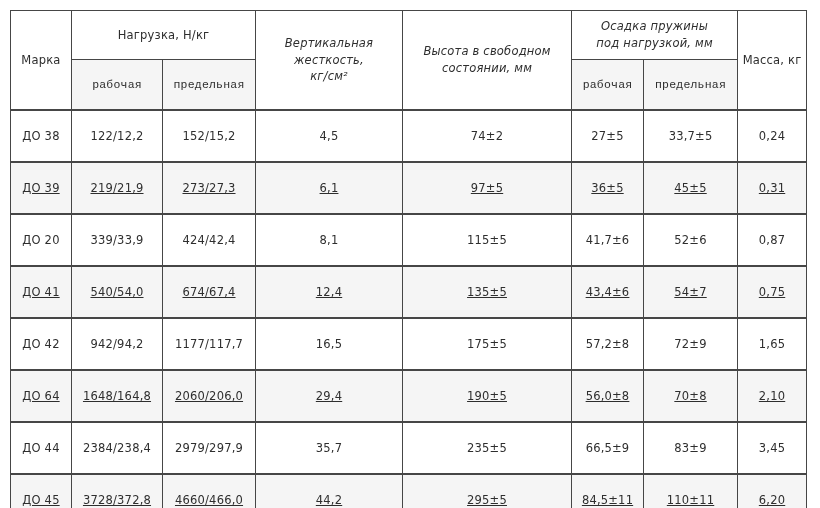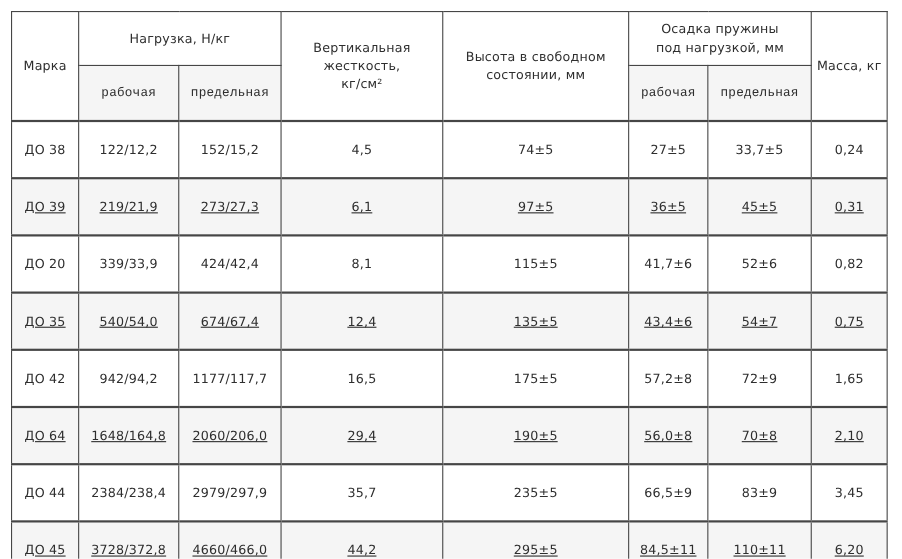--- a/index.html
+++ b/index.html
@@ -32,21 +32,21 @@
     padding:2px 4px;
     letter-spacing:0.2px;
     background:#fff;
   }
   
   table.spec tbody td{border-top-width:2px;border-bottom-width:2px;}
   thead tr.top th{height:44px;}
   thead th.sub{height:45px;background:var(--alt);font-family:Liberation Mono, monospace;}
   tbody td{height:46px;}
   tbody tr.alt td{background:var(--alt);text-decoration:underline;}
-  .pre{white-space:pre-line;line-height:1.45;}
+  .pre{white-space:pre-line;line-height:1.45;font-style:italic;}
 </style>
 </head>
 <body>
 
 <div class="page">
   <table class="spec">
     <colgroup>
       <col style="width:61px">
       <col style="width:91px">
       <col style="width:93px">
@@ -75,21 +75,21 @@
         <th class="sub">рабочая</th>
         <th class="sub">предельная</th>
       </tr>
     </thead>
     <tbody>
         <tr>
           <td>ДО 38</td>
           <td>122/12,2</td>
           <td>152/15,2</td>
           <td>4,5</td>
-          <td>74±5</td>
+          <td>74±2</td>
           <td>27±5</td>
           <td>33,7±5</td>
           <td>0,24</td>
         </tr>
         <tr class="alt">
           <td>ДО 39</td>
           <td>219/21,9</td>
           <td>273/27,3</td>
           <td>6,1</td>
           <td>97±5</td>
@@ -98,24 +98,24 @@
           <td>0,31</td>
         </tr>
         <tr>
           <td>ДО 20</td>
           <td>339/33,9</td>
           <td>424/42,4</td>
           <td>8,1</td>
           <td>115±5</td>
           <td>41,7±6</td>
           <td>52±6</td>
-          <td>0,82</td>
+          <td>0,87</td>
         </tr>
         <tr class="alt">
-          <td>ДО 35</td>
+          <td>ДО 41</td>
           <td>540/54,0</td>
           <td>674/67,4</td>
           <td>12,4</td>
           <td>135±5</td>
           <td>43,4±6</td>
           <td>54±7</td>
           <td>0,75</td>
         </tr>
         <tr>
           <td>ДО 42</td>

